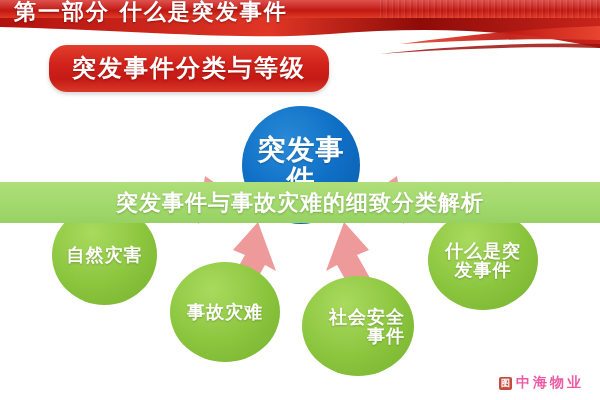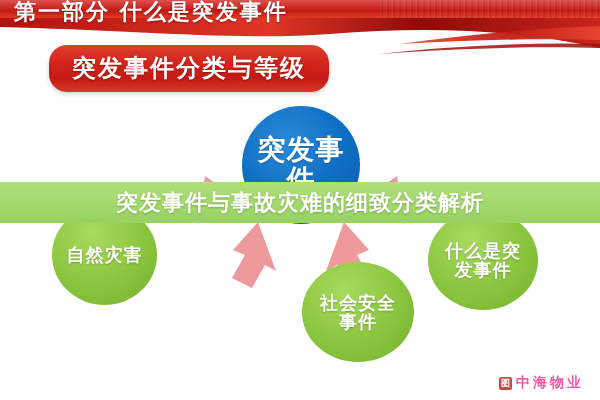--- a/index.html
+++ b/index.html
@@ -148,21 +148,21 @@
   }
 
   
   .bubble-green {
     background: radial-gradient(circle at 38% 28%, #a9da5e 0%, #8cc63f 52%, #76b12f 100%);
     font-size: 18px;
     z-index: 2;
   }
   .bubble-nature   { left: 52px;  top: 205px; width: 105px; height: 100px; }
   .bubble-accident { left: 170px; top: 262px; width: 110px; height: 100px; }
-  .bubble-social   { left: 302px; top: 262px; width: 112px; height: 100px; }
+  .bubble-social   { left: 302px; top: 276px; width: 112px; height: 100px; text-align: right; }
   .bubble-health   { left: 428px; top: 210px; width: 110px; height: 100px; }
 
   
   .arrows {
     position: absolute;
     left: 0;
     top: 0;
     width: 600px;
     height: 400px;
     z-index: 1;
@@ -278,20 +278,23 @@
     </svg>
 
     <div class="bubble bubble-center">
       <span class="bubble-label">突发事件</span>
     </div>
 
     <div class="bubble bubble-green bubble-nature">
       <span class="bubble-label">自然灾害</span>
     </div>
 
+    <div class="bubble bubble-green bubble-accident">
+      <span class="bubble-label">事故灾难</span>
+    </div>
 
     <div class="bubble bubble-green bubble-social">
       <span class="bubble-label">社会安全事件</span>
     </div>
 
     <div class="bubble bubble-green bubble-health">
       <span class="bubble-label">什么是突发事件</span>
     </div>
   </div>
 

